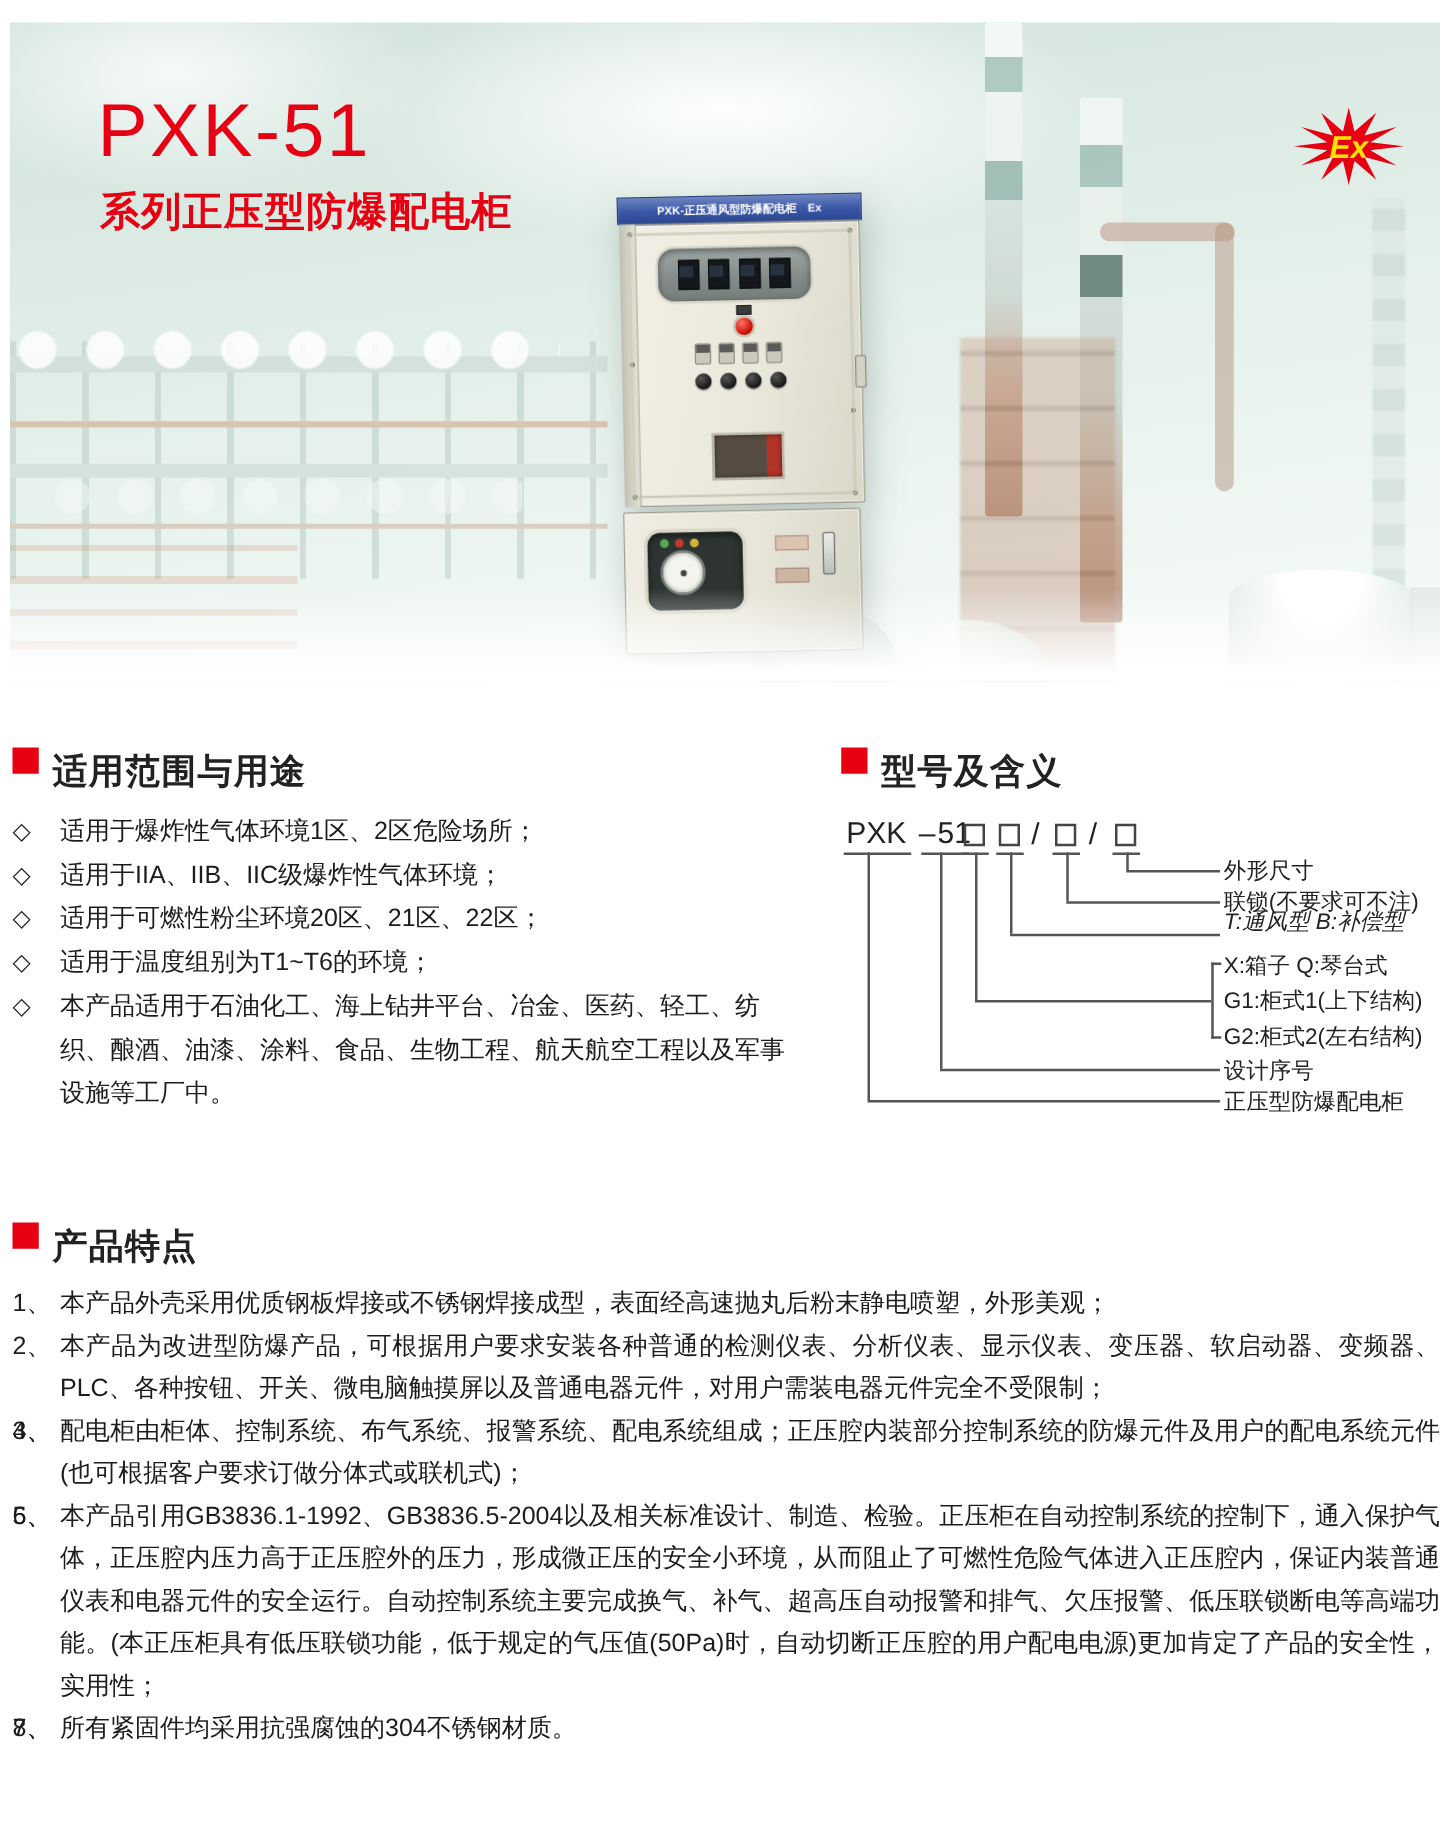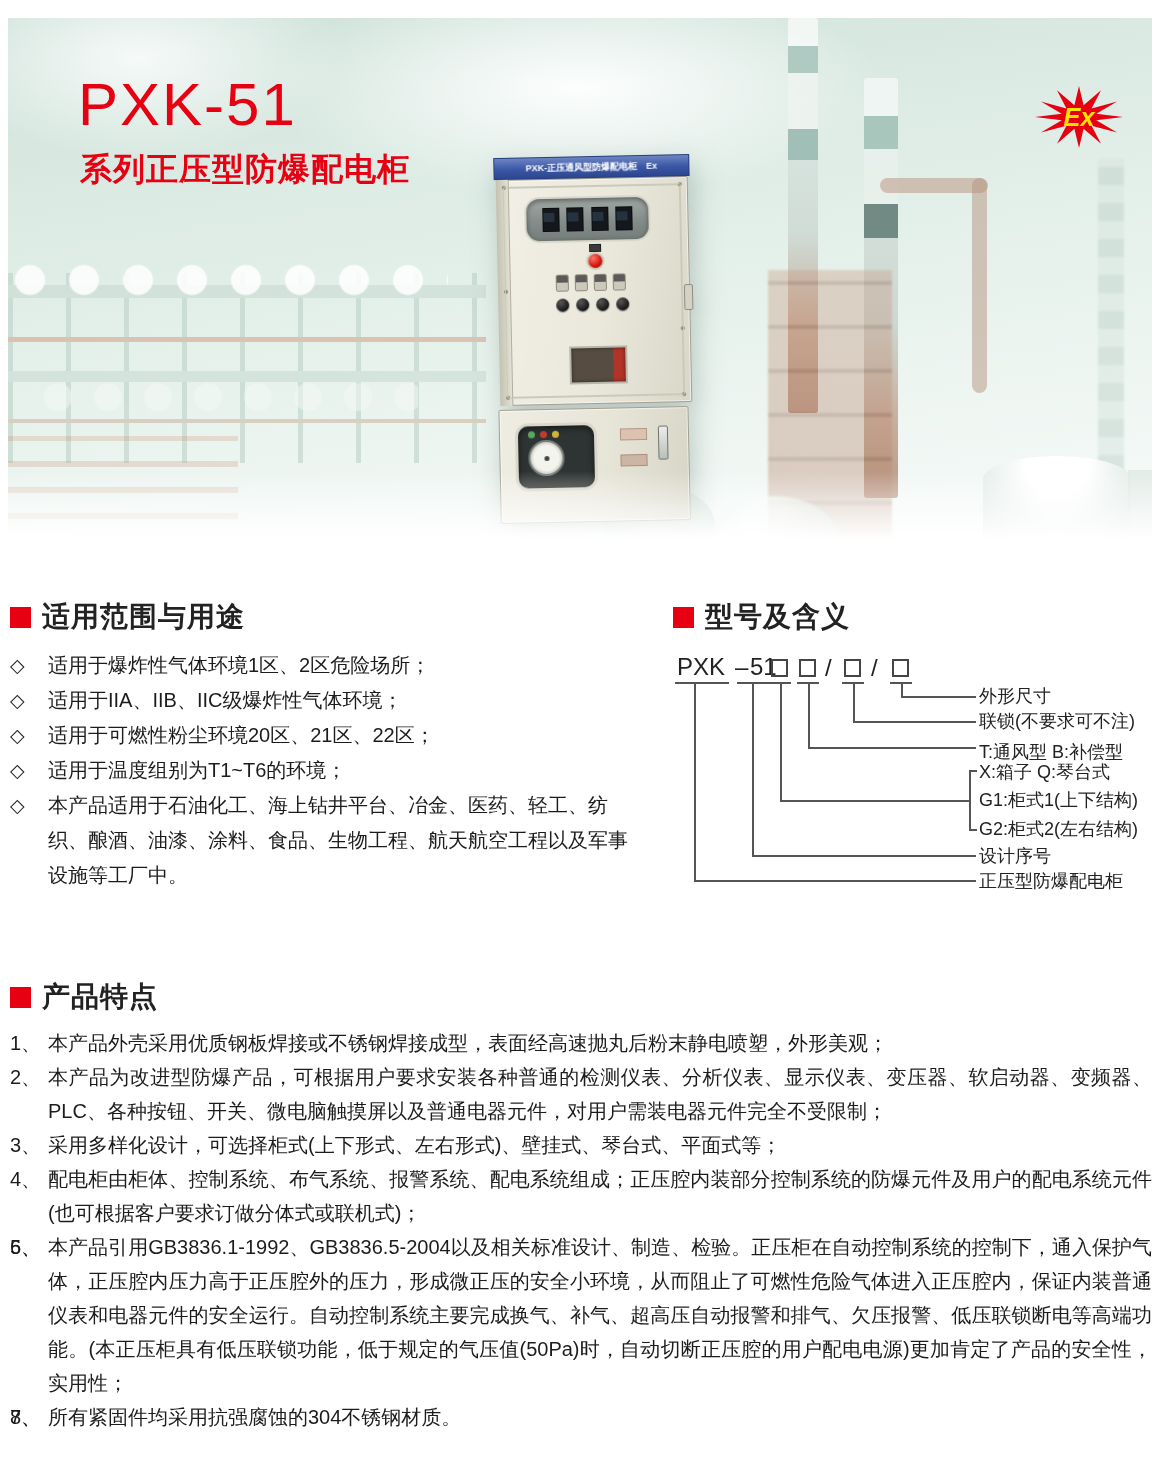--- a/index.html
+++ b/index.html
@@ -109,21 +109,21 @@
   .gauge::after{content:"";position:absolute;left:14px;top:14px;width:5px;height:5px;border-radius:50%;background:#444;}
   .gdot{width:7px;height:7px;border-radius:50%;top:5px;}
   .gdot.g{left:10px;background:#58a85a;}
   .gdot.r{left:22px;background:#c23a2e;}
   .gdot.y{left:34px;background:#d1b23a;}
   .label-plate1{left:120px;top:20px;width:27px;height:12px;background:#dcc2b0;border:1px solid #b59585;}
   .label-plate2{left:120px;top:46px;width:27px;height:12px;background:#cdb5a4;border:1px solid #ab8d7d;}
   .flow-slot{left:158px;top:18px;width:10px;height:34px;background:linear-gradient(#ecedea,#b9c0b9);border:1px solid #6f6f6f;border-radius:2px;}
 
   
-  .sec-head{display:flex;align-items:center;gap:11px;}
+  .sec-head{display:flex;gap:11px;}
   .sec-square{width:21px;height:21px;background:#e60012;flex:0 0 auto;}
   .sec-title{font-size:28px;font-weight:bold;color:#222222;margin:0;letter-spacing:1px;}
 
   .app-section{position:absolute;left:10px;top:598px;width:620px;}
   .app-list{list-style:none;margin:12px 0 0;padding:0;}
   .app-list li{position:relative;padding-left:38px;font-size:20px;line-height:35px;color:#1c1c1c;}
   .diamond{position:absolute;left:0;top:0;font-size:19px;color:#1c1c1c;}
 
   .model-section{position:absolute;left:673px;top:598px;width:487px;}
   .diagram{position:relative;margin-top:17px;height:245px;font-family:"Liberation Sans","DejaVu Sans",sans-serif;}
@@ -299,21 +299,21 @@
       <span class="abs hline" style="left:107px;top:147px;width:189px;"></span>
       <span class="abs hline" style="left:79px;top:202px;width:224px;"></span>
       <span class="abs hline" style="left:21px;top:227px;width:282px;"></span>
 
       <span class="abs vline" style="left:296px;top:117px;height:61px;"></span>
       <span class="abs hline" style="left:296px;top:117px;width:8px;"></span>
       <span class="abs hline" style="left:296px;top:176px;width:8px;"></span>
 
       <span class="abs m-label" style="top:34px;">外形尺寸</span>
       <span class="abs m-label" style="top:59px;">联锁(不要求可不注)</span>
-      <span class="abs m-label" style="top:90px;">T:通风型 B:补偿型</span>
+      <span class="abs m-label" style="top:75px;font-style:italic;">T:通风型 B:补偿型</span>
       <span class="abs m-label" style="top:110px;">X:箱子 Q:琴台式</span>
       <span class="abs m-label" style="top:138px;">G1:柜式1(上下结构)</span>
       <span class="abs m-label" style="top:167px;">G2:柜式2(左右结构)</span>
       <span class="abs m-label" style="top:194px;">设计序号</span>
       <span class="abs m-label" style="top:219px;">正压型防爆配电柜</span>
     </div>
   </section>
 
   <section class="features-section">
     <div class="sec-head">
@@ -324,21 +324,20 @@
       <li>
         <span class="feat-num">1、</span>
         <span>本产品外壳采用优质钢板焊接或不锈钢焊接成型，表面经高速抛丸后粉末静电喷塑，外形美观；</span>
       </li>
       <li>
         <span class="feat-num">2、</span>
         <span>本产品为改进型防爆产品，可根据用户要求安装各种普通的检测仪表、分析仪表、显示仪表、变压器、软启动器、变频器、PLC、各种按钮、开关、微电脑触摸屏以及普通电器元件，对用户需装电器元件完全不受限制；</span>
       </li>
       <li>
         <span class="feat-num">3、</span>
-        <span>采用多样化设计，可选择柜式(上下形式、左右形式)、壁挂式、琴台式、平面式等；</span>
       </li>
       <li>
         <span class="feat-num">4、</span>
         <span>配电柜由柜体、控制系统、布气系统、报警系统、配电系统组成；正压腔内装部分控制系统的防爆元件及用户的配电系统元件(也可根据客户要求订做分体式或联机式)；</span>
       </li>
       <li>
         <span class="feat-num">5、</span>
       </li>
       <li>
         <span class="feat-num">6、</span>

